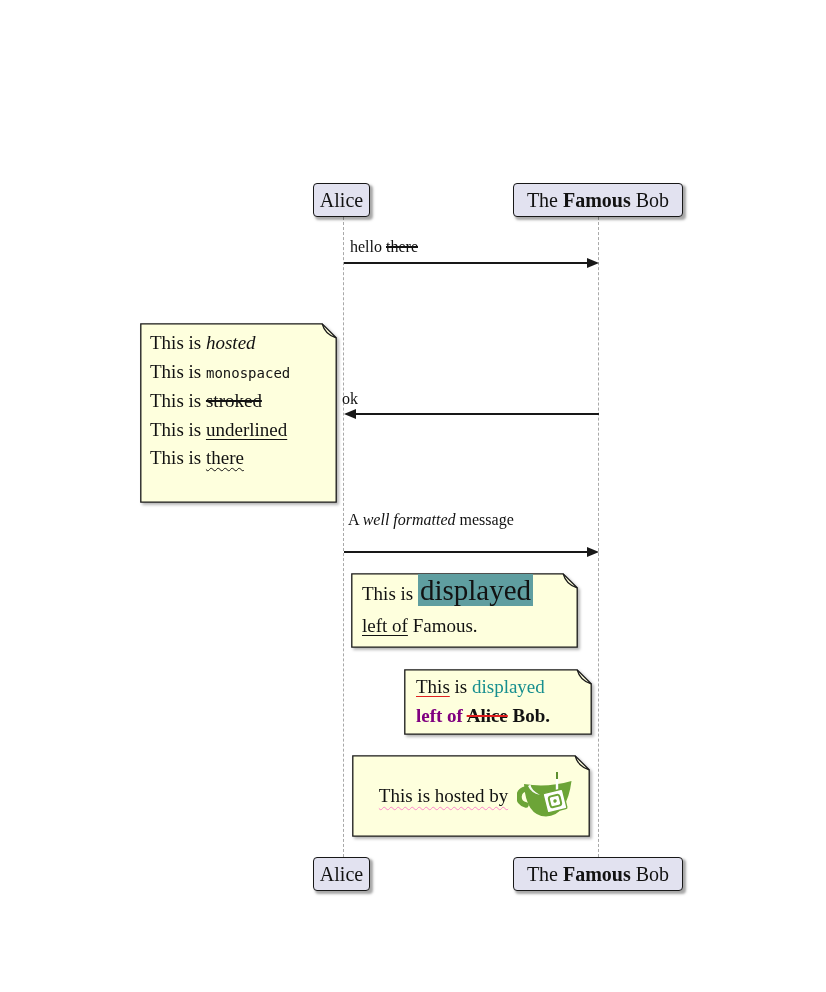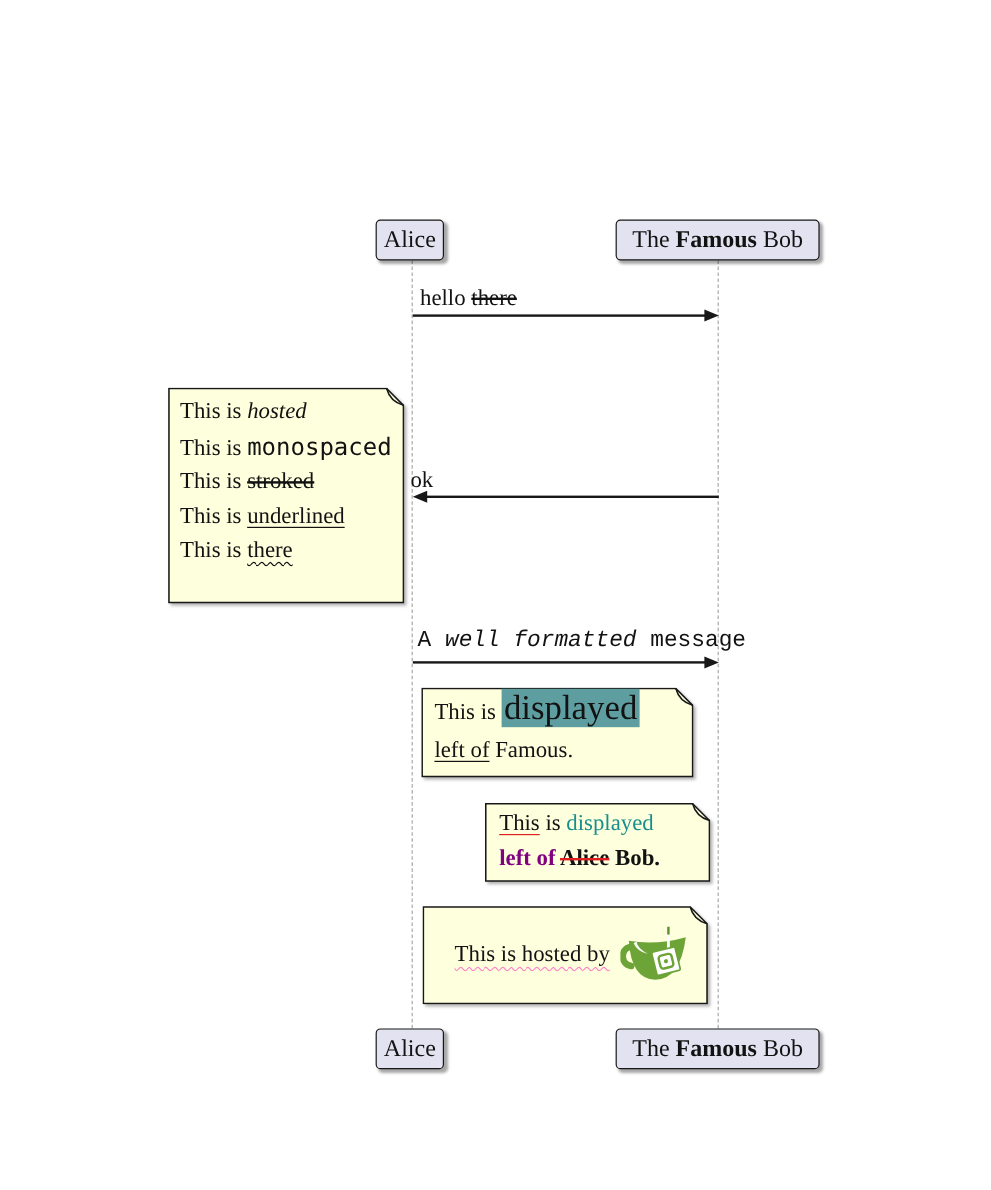--- a/index.html
+++ b/index.html
@@ -12,30 +12,30 @@
   
   .participant{
     position:absolute;height:32px;background:#E2E2F0;border:1.6px solid #181818;border-radius:4px;
     box-shadow:2.5px 2.5px 2.5px rgba(0,0,0,.35);
     display:flex;align-items:center;justify-content:center;
     font-size:20px;white-space:nowrap;
   }
   .b{font-weight:bold;}
   .i{font-style:italic;}
   
-  .msg-label{position:absolute;font-size:19px;white-space:nowrap;}
+  .msg-label{position:absolute;font-size:16px;white-space:nowrap;}
   .msg-line{position:absolute;height:1.6px;background:#181818;}
   .head-right{position:absolute;width:0;height:0;border-top:5px solid transparent;border-bottom:5px solid transparent;border-left:12px solid #181818;}
   .head-left{position:absolute;width:0;height:0;border-top:5px solid transparent;border-bottom:5px solid transparent;border-right:12px solid #181818;}
   .strike{text-decoration:line-through;text-decoration-thickness:1.5px;}
   
   .note{position:absolute;}
   .note svg.shape{position:absolute;left:0;top:0;filter:drop-shadow(2px 2px 1.5px rgba(0,0,0,.3));}
   .note .content{position:absolute;font-size:19px;line-height:28.6px;white-space:nowrap;}
-  .mono{font-family:"DejaVu Sans Mono", monospace;font-size:20px;}
+  .mono{font-family:"DejaVu Sans Mono", monospace;font-size:14px;}
   .u{text-decoration:underline;text-underline-offset:3px;text-decoration-thickness:1.2px;}
   .wave{text-decoration-line:underline;text-decoration-style:wavy;text-underline-offset:3px;text-decoration-thickness:1px;}
   .red-u{text-decoration:underline;text-decoration-color:#e02020;text-underline-offset:3px;}
   .red-strike{text-decoration:line-through;text-decoration-color:#e02020;text-decoration-thickness:1.6px;}
   .teal{color:#178f8f;}
   .purple{color:#800080;}
   .pink-wave{text-decoration-line:underline;text-decoration-style:wavy;text-decoration-color:#ff85cb;text-underline-offset:4px;text-decoration-thickness:1.4px;}
   .big-highlight{font-size:29px;line-height:30px;background:#5F9EA0;padding:0 2px;}
   .hosted-row{display:flex;align-items:center;gap:9px;height:100%;}
 </style>
@@ -64,21 +64,21 @@
   <div class="msg-label" style="left:350px;top:197px;">
     <span>hello </span><span class="strike">there</span>
   </div>
   <div class="msg-line" style="left:344px;top:221px;width:246px;"></div>
   <div class="head-right" style="left:587px;top:217px;"></div>
 
   <div class="msg-label" style="left:342px;top:349px;">ok</div>
   <div class="msg-line" style="left:353px;top:372px;width:246px;"></div>
   <div class="head-left" style="left:344px;top:368px;"></div>
 
-  <div class="msg-label" style="left:348px;top:481px;font-family:Liberation Mono, monospace;">
+  <div class="msg-label" style="left:348px;top:470px;">
     <span>A </span><span class="i">well formatted</span><span> message</span>
   </div>
   <div class="msg-line" style="left:344px;top:510px;width:246px;"></div>
   <div class="head-right" style="left:587px;top:506px;"></div>
 
   <div class="note" style="left:140px;top:282px;width:197px;height:180px;">
     <svg class="shape" width="197" height="180">
       <path d="M0.8,0.8 L182.2,0.8 L196.2,14.8 L196.2,179.2 L0.8,179.2 Z" fill="#FEFFDD" stroke="#181818" stroke-width="1.3"></path>
       <path d="M182.2,0.8 Q185,11.5 196.2,14.8" fill="none" stroke="#181818" stroke-width="1.3"></path>
     </svg>

